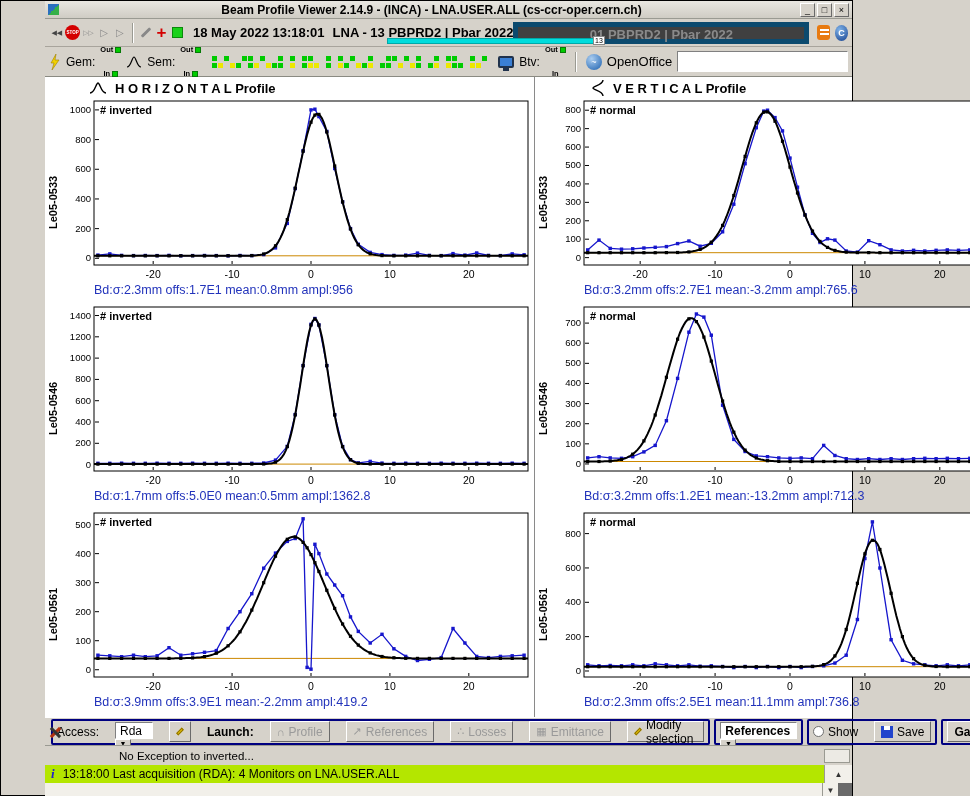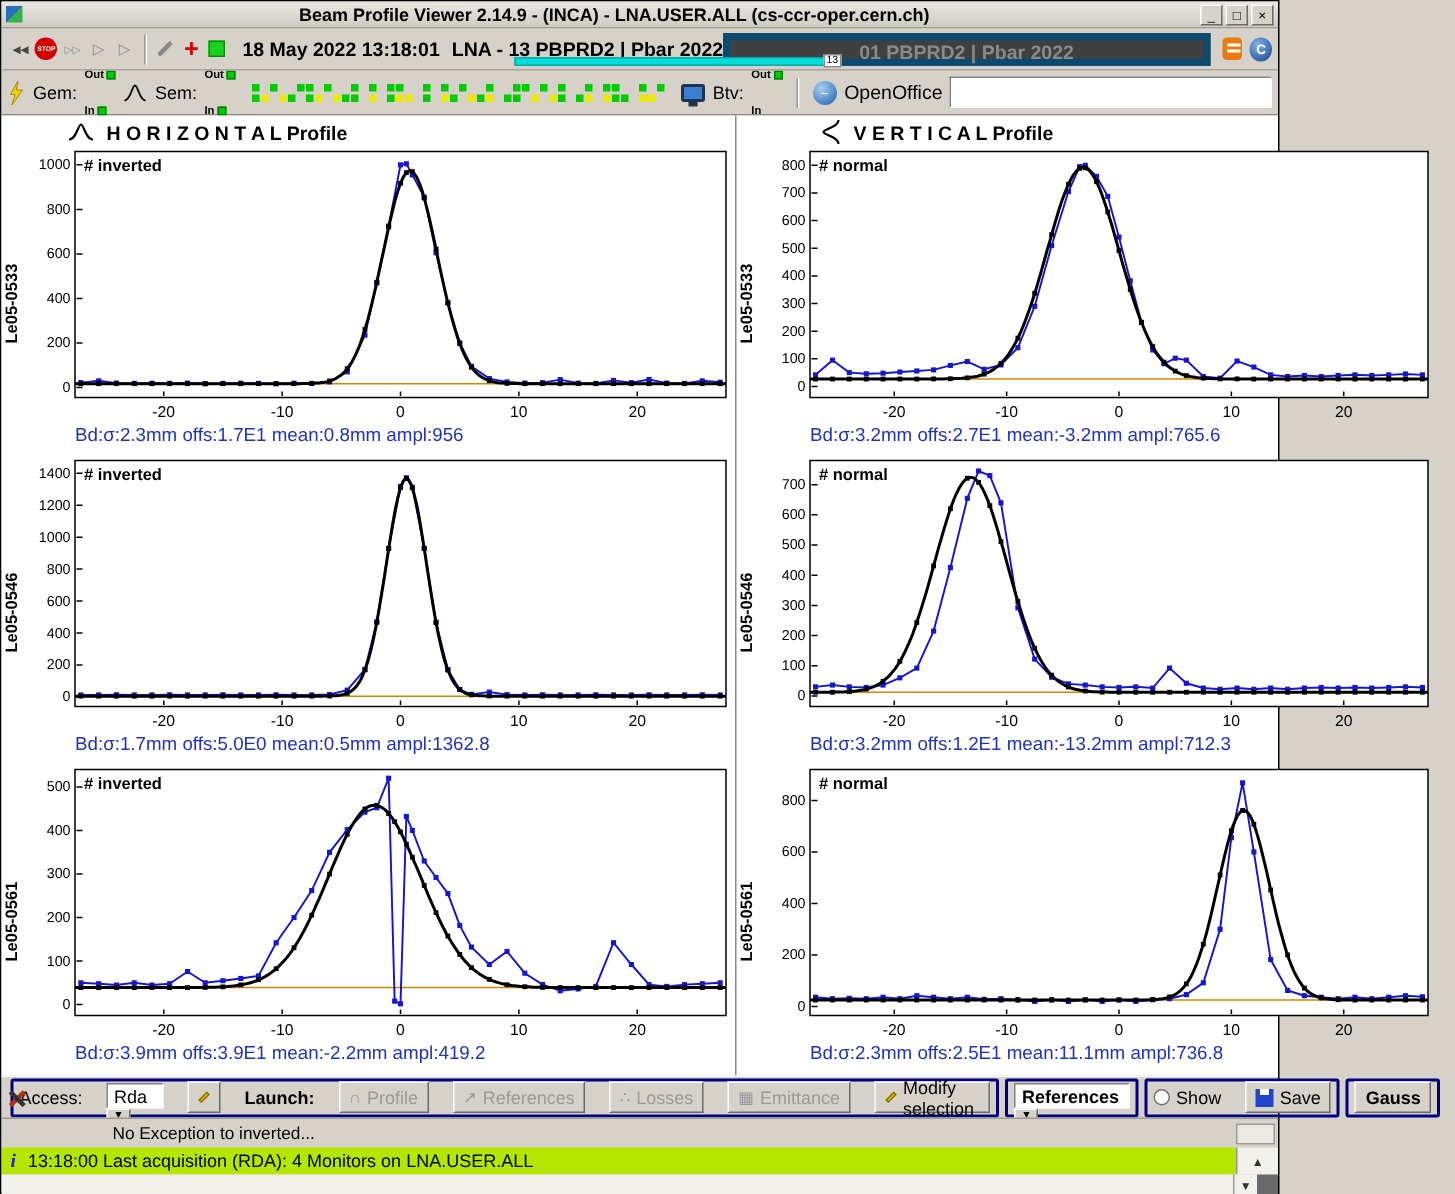--- a/index.html
+++ b/index.html
@@ -1,19 +1,19 @@
 <!DOCTYPE html>
 <html style="--toolbar-bg: #d6d2ca; --navy-border: #000080; --log-bar: #b4e600; --led-green: #00cc00; --led-yellow: #ece800; --stats-text: #2233bb; --measured: #1616cc; --fit: #000000; --baseline: #cc8800;"><head>
 <meta charset="utf-8">
 <style>
   * { margin:0; padding:0; box-sizing:border-box; }
   html,body { width:970px; height:796px; overflow:hidden; }
   body { font-family:"Liberation Sans", sans-serif; background:#d6d2ca; color:#000; }
 
-  .window { width:853px; height:796px; border:1px solid #000; display:flex; flex-direction:column; }
+  .window { width:853px; height:796px; border:1px solid #000; display:flex; flex-direction:column;padding-left:44px; }
 
   
   .titlebar { height:18px; background:linear-gradient(#e9e7e1,#cfccc4); border-bottom:1px solid #9a9a92;
               display:flex; align-items:center; padding:0 3px; flex:0 0 18px; }
   .app-icon { width:11px; height:11px; background:linear-gradient(135deg,#2a6fbf 50%,#35b04a 50%); margin-right:4px; }
   .title { flex:1; text-align:center; font-size:12px; font-weight:bold; }
   .winbtns { display:flex; gap:2px; }
   .wbtn { width:15px; height:14px; font-size:9px; line-height:12px; text-align:center; background:#d6d2ca;
           border:1px solid; border-color:#fff #6a6a6a #6a6a6a #fff; cursor:default; }
 
@@ -39,21 +39,21 @@
   .orange-icon { width:15px; height:15px; background:#e87a10; border-radius:3px; margin-left:8px; position:relative; }
   .orange-icon::after { content:""; position:absolute; left:3px; top:4px; width:9px; height:2px; background:#fff;
                         box-shadow:0 4px 0 #fff; }
   .round-logo { width:16px; height:16px; border-radius:50%; background:radial-gradient(circle at 35% 30%,#7fb2e8,#16418f);
                 margin-left:5px; color:#fff; font-size:9px; font-weight:bold; display:flex; align-items:center; justify-content:center; }
 
   
   .toolbar2 { height:30px; flex:0 0 30px; background:var(--toolbar-bg,#d6d2ca); border-bottom:1px solid #8a8a82;
               display:flex; align-items:center; padding:0 4px; gap:5px; }
   .lbl { font-size:12px; }
-  .oi-stack { display:flex; flex-direction:column; justify-content:center; gap:16px; }
+  .oi-stack { display:flex; flex-direction:column; justify-content:center; gap:16px;align-items:center; }
   .oi-row { display:flex; align-items:center; gap:2px; font-size:7.5px; font-weight:bold; line-height:8px; }
   .mini-led { width:6px; height:6px; background:var(--led-green,#00cc00); border:1px solid #067a06; }
   .leds { display:flex; flex-direction:column; gap:2px; margin:0 6px; }
   .led-row { display:flex; gap:1px; }
   .led { width:5px; height:5px; }
   .led-g { background:var(--led-green,#00cc00); }
   .led-y { background:var(--led-yellow,#ece800); }
   .led-e { background:transparent; }
   .monitor-icon { width:16px; height:12px; background:#3a7fd4; border:2px solid #20324c; border-radius:2px; position:relative; }
   .monitor-icon::after { content:""; position:absolute; left:3px; bottom:-5px; width:6px; height:3px; background:#20324c; }

